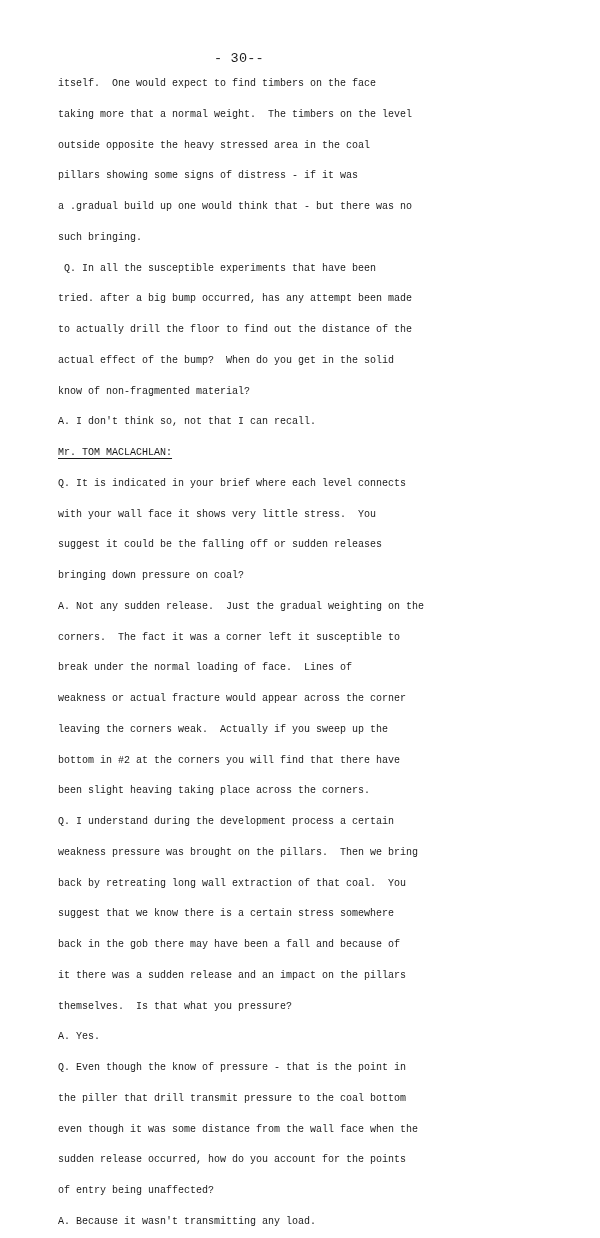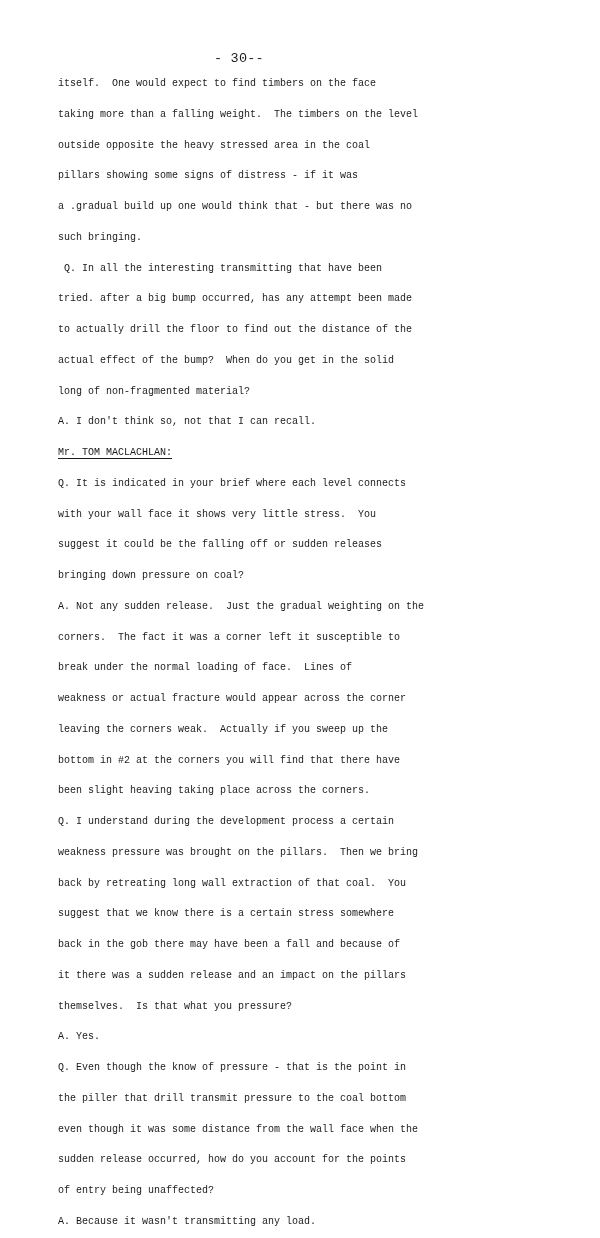--- a/index.html
+++ b/index.html
@@ -42,30 +42,30 @@
       text-underline-offset: 3px;
     }
   </style>
 </head>
 <body>
 
 <div class="page-number">- 30--</div>
 
 <div class="body-text">
   <div class="line">itself.  One would expect to find timbers on the face</div>
-  <div class="line">taking more than a falling weight.  The timbers on the level</div>
+  <div class="line">taking more that a normal weight.  The timbers on the level</div>
   <div class="line">outside opposite the heavy stressed area in the coal</div>
   <div class="line">pillars showing some signs of distress - if it was</div>
   <div class="line">a .gradual build up one would think that - but there was no</div>
   <div class="line">such bringing.</div>
-  <div class="line indent">Q. In all the interesting transmitting that have been</div>
+  <div class="line indent">Q. In all the susceptible experiments that have been</div>
   <div class="line">tried. after a big bump occurred, has any attempt been made</div>
   <div class="line">to actually drill the floor to find out the distance of the</div>
   <div class="line">actual effect of the bump?  When do you get in the solid</div>
-  <div class="line">long of non-fragmented material?</div>
+  <div class="line">know of non-fragmented material?</div>
   <div class="line">A. I don't think so, not that I can recall.</div>
   <div class="line"><span class="speaker">Mr. TOM MACLACHLAN:</span></div>
   <div class="line">Q. It is indicated in your brief where each level connects</div>
   <div class="line">with your wall face it shows very little stress.  You</div>
   <div class="line">suggest it could be the falling off or sudden releases</div>
   <div class="line">bringing down pressure on coal?</div>
   <div class="line">A. Not any sudden release.  Just the gradual weighting on the</div>
   <div class="line">corners.  The fact it was a corner left it susceptible to</div>
   <div class="line">break under the normal loading of face.  Lines of</div>
   <div class="line">weakness or actual fracture would appear across the corner</div>

